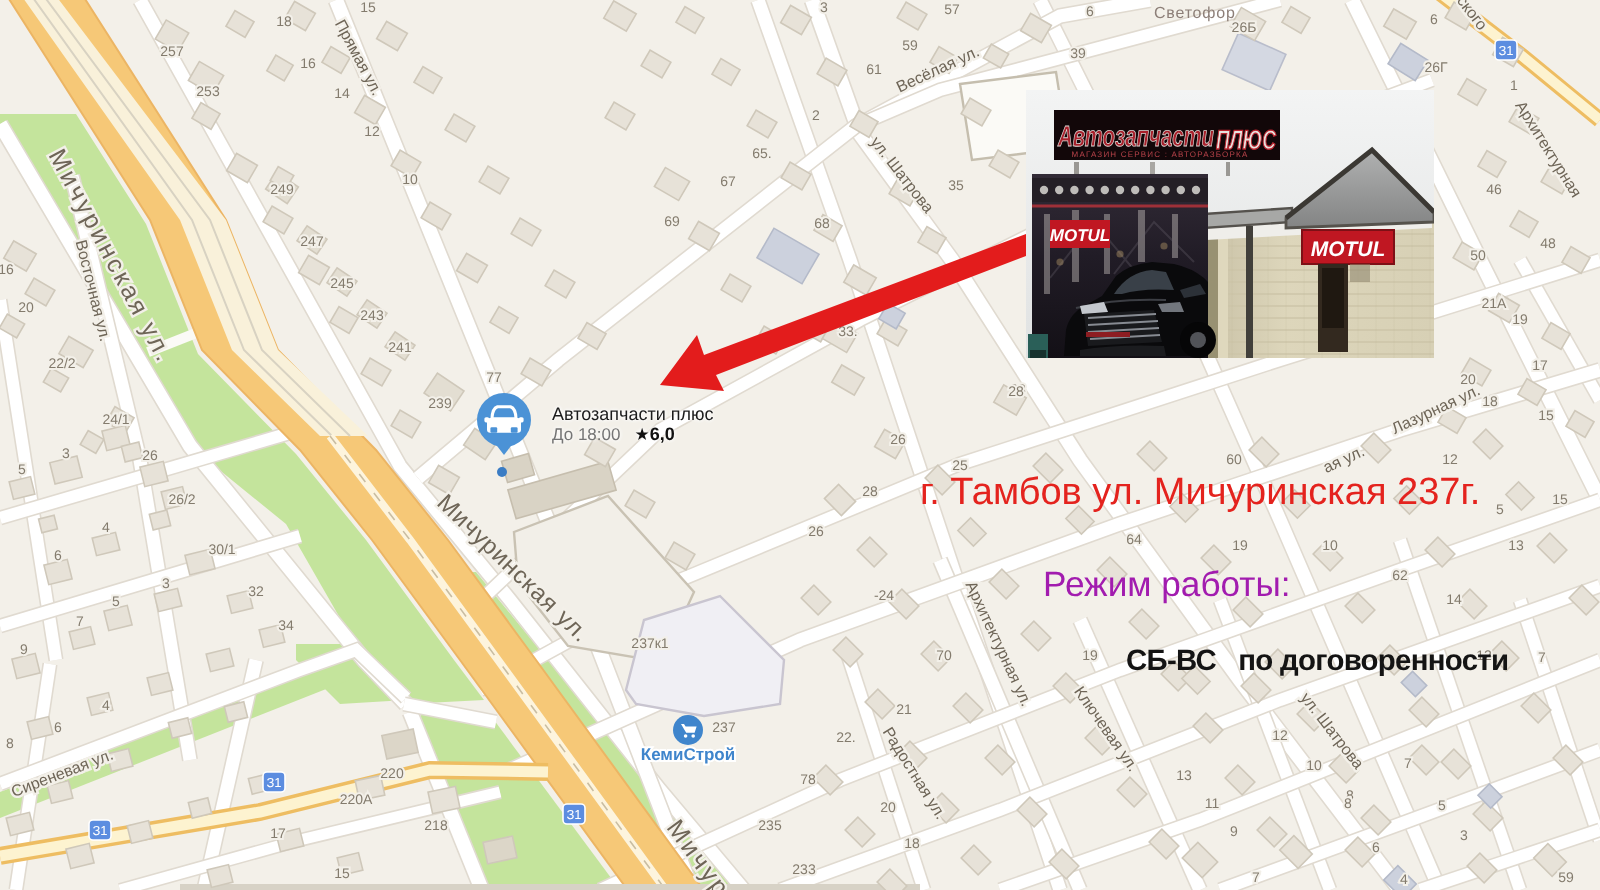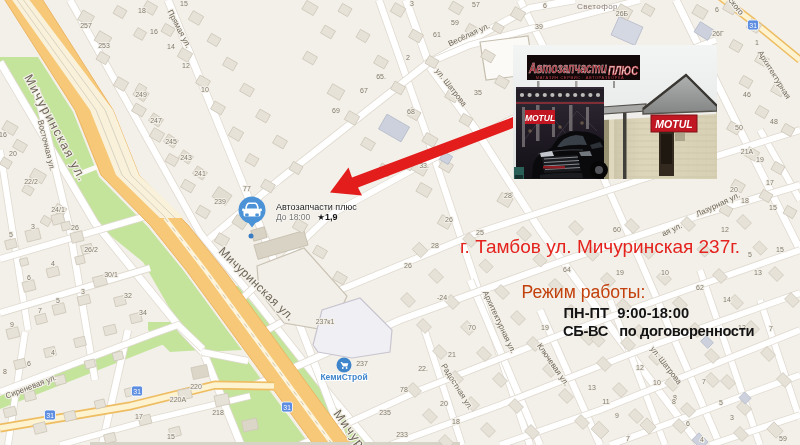--- a/index.html
+++ b/index.html
@@ -715,23 +715,22 @@
         <rect x="37.4" y="28.6" width="2.4" height="2.6" rx="0.8"></rect>
         <rect x="21.5" y="29" width="17" height="7.4" rx="1.6"></rect>
       </g>
       <path d="M24.8 28.6 Q25.2 24.6 27 24.1 L33 24.1 Q34.8 24.6 35.2 28.6 Z" fill="#4b92d6"></path>
       <rect x="23.2" y="33.6" width="3.4" height="2.8" rx="0.6" fill="#4b92d6"></rect>
       <rect x="33.4" y="33.6" width="3.4" height="2.8" rx="0.6" fill="#4b92d6"></rect>
     </svg>
 
 <div style="position:absolute;left:276px;top:201.5px;font-size:9px;font-weight:normal;color:#1c1c1c;text-shadow:0 0 2px #fff,0 0 2px #fff,0 0 1px #fff;white-space:nowrap">Автозапчасти плюс</div>
 
-<div style="position:absolute;left:276px;top:212px;font-size:8.5px;color:#757575;text-shadow:0 0 2px #fff,0 0 2px #fff;white-space:nowrap">До 18:00&nbsp;&nbsp;&nbsp;<span style="color:#111">★</span><b style="color:#111;font-size:9px">1,9</b></div>
+<div style="position:absolute;left:276px;top:212px;font-size:8.5px;color:#757575;text-shadow:0 0 2px #fff,0 0 2px #fff;white-space:nowrap">До 18:00&nbsp;&nbsp;&nbsp;<span style="color:#111">★</span><b style="color:#111;font-size:9px">6,0</b></div>
 
 <div style="position:absolute;left:460px;top:236px;font-size:19px;color:#e4231e;white-space:nowrap">г. Тамбов ул. Мичуринская 237г.</div>
 
-<div style="position:absolute;left:521.5px;top:281.5px;font-size:17.6px;color:#c2410c;white-space:nowrap">Режим работы:</div>
-
-<div style="position:absolute;left:563.5px;top:305.1px;font-size:14.7px;font-weight:bold;color:#141414;white-space:nowrap">ПН-ПТ&nbsp; 9:00-18:00</div>
+<div style="position:absolute;left:521.5px;top:281.5px;font-size:17.6px;color:#a21caf;white-space:nowrap">Режим работы:</div>
+
 
 <div style="position:absolute;left:563px;top:322.9px;font-size:14.7px;font-weight:bold;color:#141414;letter-spacing:-0.35px;white-space:nowrap">СБ-ВС&nbsp;&nbsp;&nbsp;по договоренности</div>
 
 </div>
 
 </body></html>

